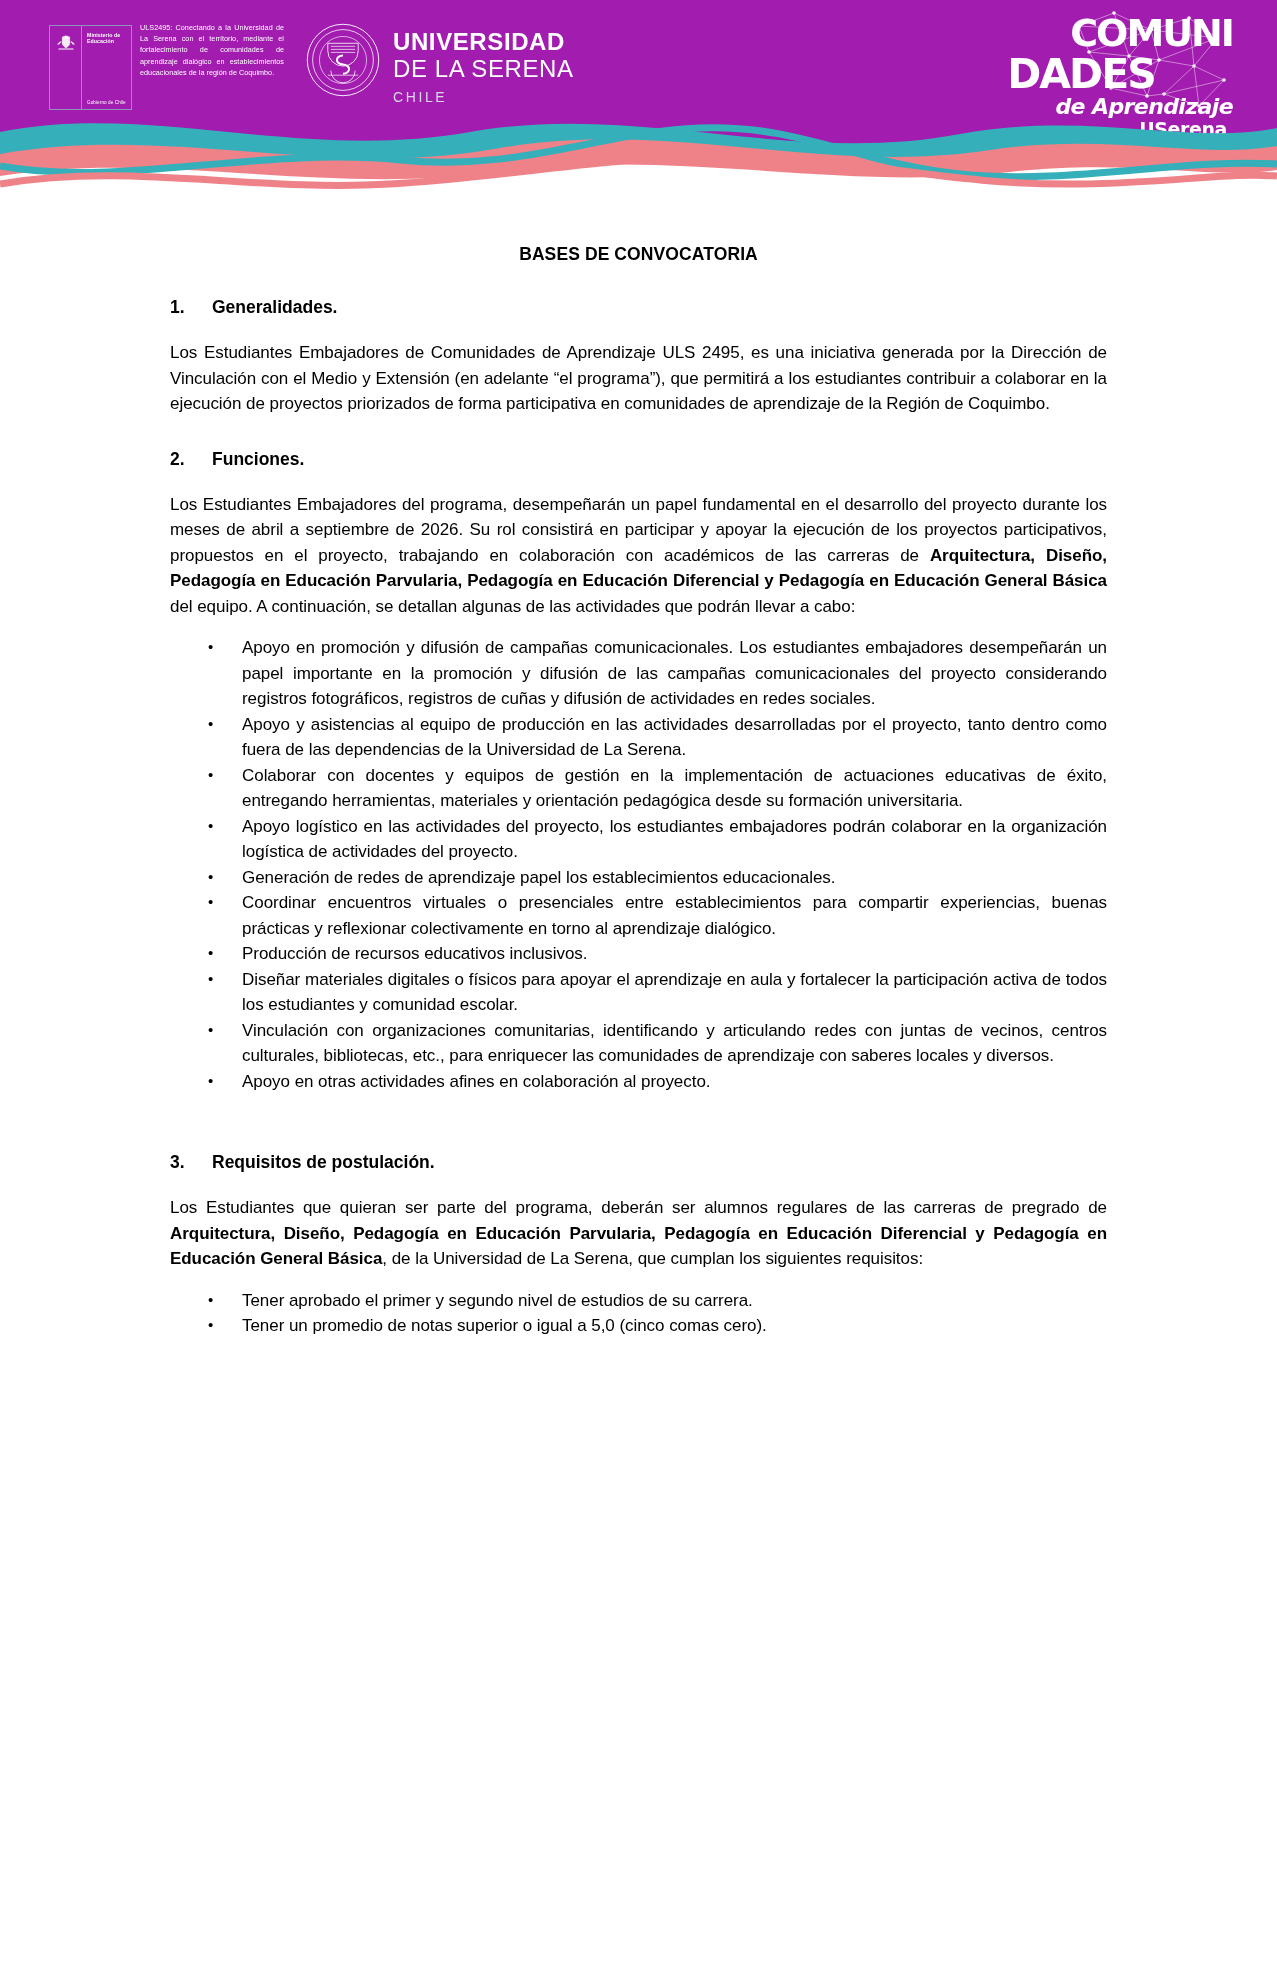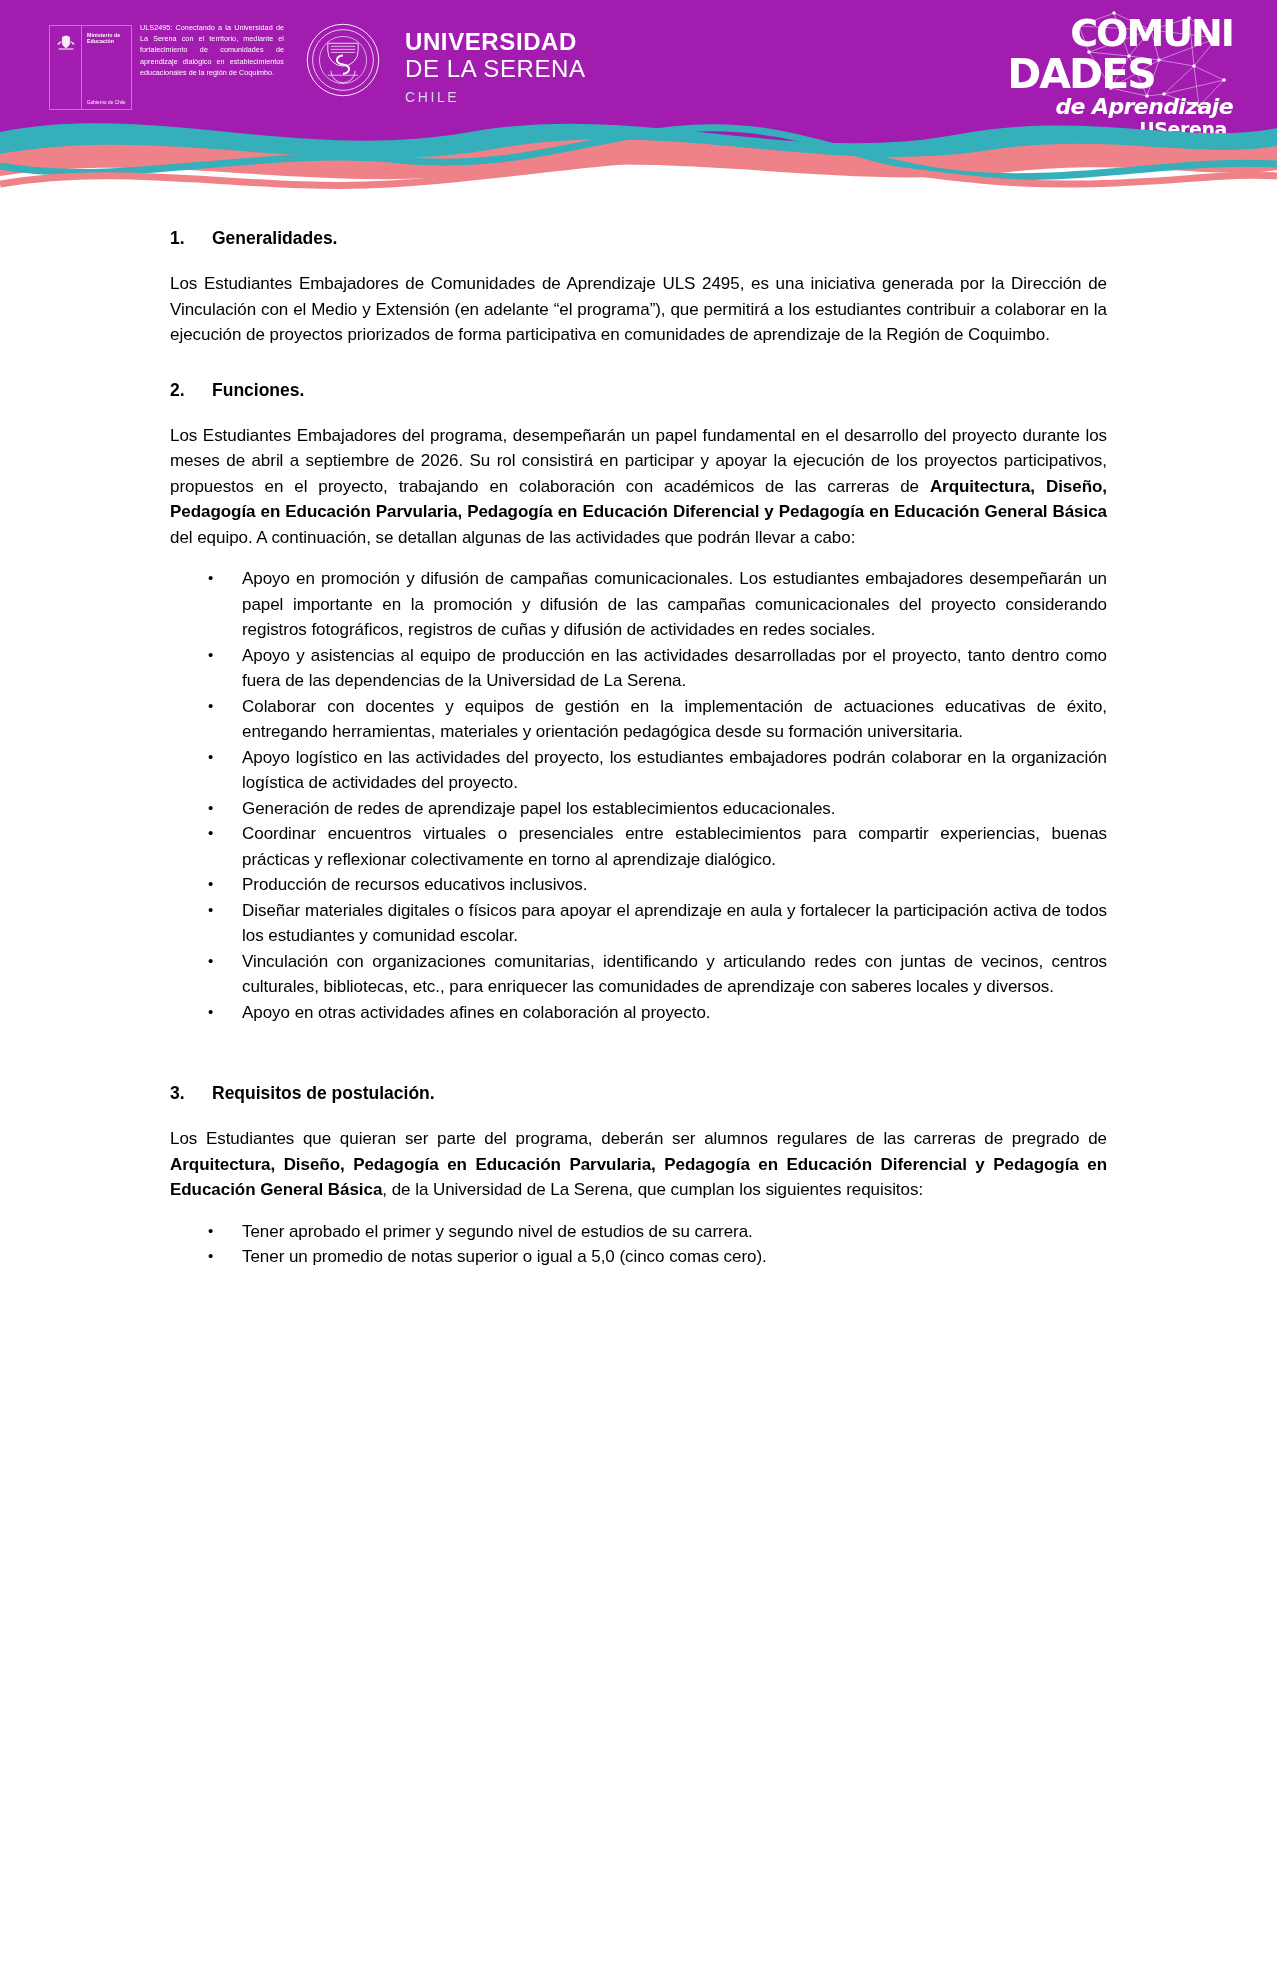--- a/index.html
+++ b/index.html
@@ -85,21 +85,21 @@
     text-align: justify;
     letter-spacing: .05px;
   }
 
   .uls-logo {
     position: absolute;
     left: 305px;
     top: 22px;
     display: flex;
     align-items: flex-start;
-    gap: 24px;
+    gap: 12px;
   }
   .uls-seal {
     width: 76px;
     height: 76px;
     flex: none;
   }
   .uls-wordmark {
     padding-top: 6px;
     color: #ffffff;
   }
@@ -316,20 +316,21 @@
     <path d="M0,44 C150,14 300,74 470,44 C640,14 790,78 960,46 C1090,22 1190,58 1277,40 L1277,110 L0,110 Z" fill="#35b0ba"></path>
     <path d="M0,66 C170,36 330,92 500,60 C670,30 820,88 990,62 C1110,44 1200,72 1277,58 L1277,110 L0,110 Z" fill="#ef8289"></path>
     <path d="M0,88 C160,62 320,108 500,84 C680,60 840,104 1010,84 C1130,70 1210,92 1277,82 L1277,110 L0,110 Z" fill="#ffffff"></path>
     <path d="M0,78 C120,100 260,58 400,72 C520,84 600,44 700,40 C800,36 860,76 960,86 C1070,97 1180,70 1277,76" fill="none" stroke="#35b0ba" stroke-width="7"></path>
     <path d="M0,96 C130,74 250,104 390,96 C520,88 620,66 740,68 C860,70 950,98 1080,96 C1170,95 1230,84 1277,88" fill="none" stroke="#ef8289" stroke-width="7"></path>
   </svg>
 </div>
 
 <main class="page">
 
+  <h1 class="doc-title">BASES DE CONVOCATORIA</h1>
 
   <h2 class="section-heading">
     <span class="num">1.</span>
     <span>Generalidades.</span>
   </h2>
   <p class="body">Los Estudiantes Embajadores de Comunidades de Aprendizaje ULS 2495, es una iniciativa generada por la Dirección de Vinculación con el Medio y Extensión (en adelante “el programa”), que permitirá a los estudiantes contribuir a colaborar en la ejecución de proyectos priorizados de forma participativa en comunidades de aprendizaje de la Región de Coquimbo.</p>
 
   <h2 class="section-heading">
     <span class="num">2.</span>
     <span>Funciones.</span>

